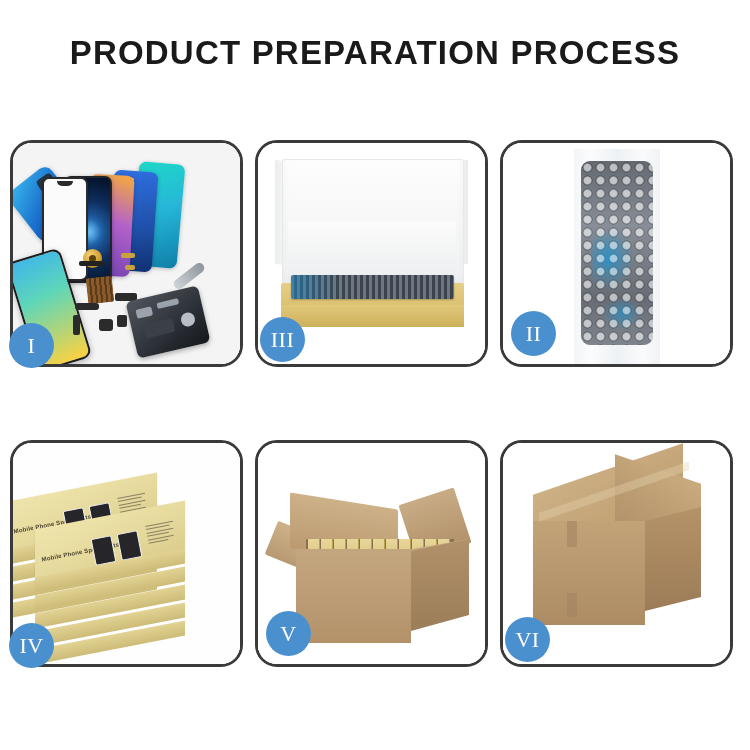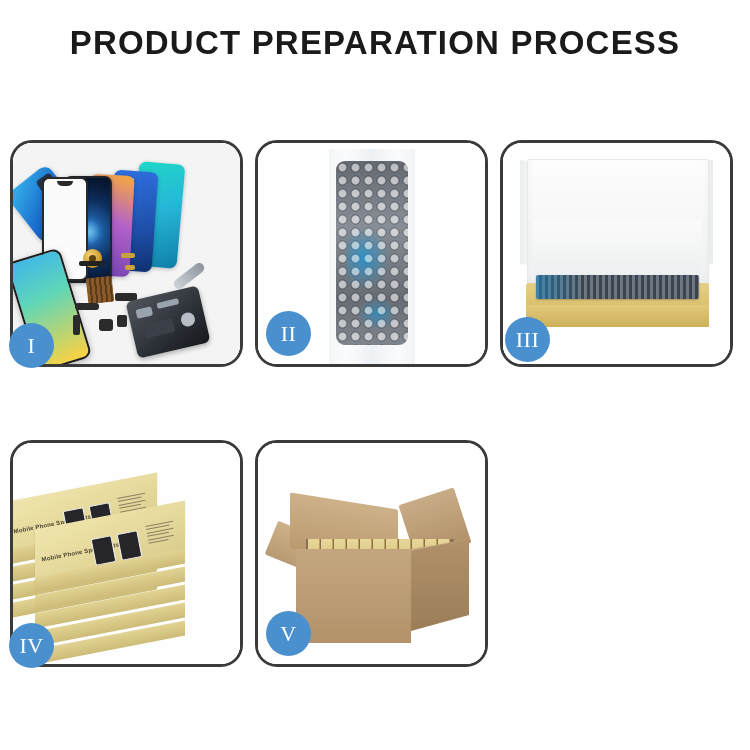--- a/index.html
+++ b/index.html
@@ -4,21 +4,21 @@
 <style>
   html,body{margin:0;padding:0;}
   body{
     width:750px;height:750px;background:#ffffff;
     font-family:"Liberation Sans", sans-serif;
     overflow:hidden;position:relative;
   }
   .page{width:750px;height:750px;position:relative;}
 
   
-  .header{text-align:center;padding-top:26px;}
+  .header{text-align:center;padding-top:36px;}
   .title{
     font-size:33px;font-weight:700;color:#1a1a1a;
     letter-spacing:1.2px;line-height:1;
     font-family:"Liberation Sans", sans-serif;
   }
   .subtitle{
     margin-top:13px;font-size:15.5px;color:#222;letter-spacing:.1px;
     font-family:"Liberation Sans", sans-serif;
   }
 
@@ -250,49 +250,49 @@
             <div class="ic" style="left:30px;top:8px;width:22px;height:6px;"></div>
             <div class="ic" style="left:12px;top:26px;width:30px;height:14px;background:#3b4048;"></div>
             <div class="ic" style="left:50px;top:24px;width:14px;height:14px;border-radius:50%;background:#b7bec6;"></div>
           </div>
           <div class="tool"></div>
         </div>
       </div>
       <div class="badge">I</div>
     </div>
 
-    <div class="panel p2">
-      <div class="panel-inner">
-        <div class="scene2">
-          <div class="wrapbag"></div>
-          <div class="bubbles">
-            <div class="dark"></div>
-            <div class="cyan"></div>
-            <div class="cyan2"></div>
-            <div class="bubgrid"></div>
-          </div>
-        </div>
-      </div>
-      <div class="badge">II</div>
-    </div>
-
     <div class="panel p3">
       <div class="panel-inner">
         <div class="scene3">
           <div class="lidflapL"></div>
           <div class="lidflapR"></div>
           <div class="lid3"></div>
           <div class="foam3"></div>
           <div class="tray3">
               <div class="face"></div>
             </div>
           <div class="prod3"></div>
         </div>
       </div>
       <div class="badge">III</div>
+    </div>
+
+    <div class="panel p2">
+      <div class="panel-inner">
+        <div class="scene2">
+          <div class="wrapbag"></div>
+          <div class="bubbles">
+            <div class="dark"></div>
+            <div class="cyan"></div>
+            <div class="cyan2"></div>
+            <div class="bubgrid"></div>
+          </div>
+        </div>
+      </div>
+      <div class="badge">II</div>
     </div>
 
     <div class="panel p4">
       <div class="panel-inner">
         <div class="scene4">
 
           <div class="kstack" style="left:-6px;top:44px;">
             <div class="ktop" style="left:0;top:0;"></div>
             <div class="klbl" style="left:6px;top:34px;">Mobile Phone Spare Parts</div>
             <div class="kscreen" style="left:58px;top:22px;"></div>
@@ -356,15 +356,29 @@
             <div class="yb" style="left:132px"></div>
           </div>
           <div class="c5rim"></div>
           <div class="c5side"></div>
           <div class="c5front"></div>
         </div>
       </div>
       <div class="badge">V</div>
     </div>
 
+    <div class="panel p6">
+      <div class="panel-inner">
+        <div class="scene6">
+          <div class="c6top"></div>
+          <div class="c6topR"></div>
+          <div class="c6side"></div>
+          <div class="c6front"></div>
+          <div class="tape" style="left:36px;top:44px;width:150px;height:9px;transform:skewY(-19deg);opacity:.7;"></div>
+          <div class="tapeV"></div>
+          <div class="tapeV2"></div>
+        </div>
+      </div>
+      <div class="badge">VI</div>
+    </div>
 
   </div>
 </div>
 
 </body></html>

